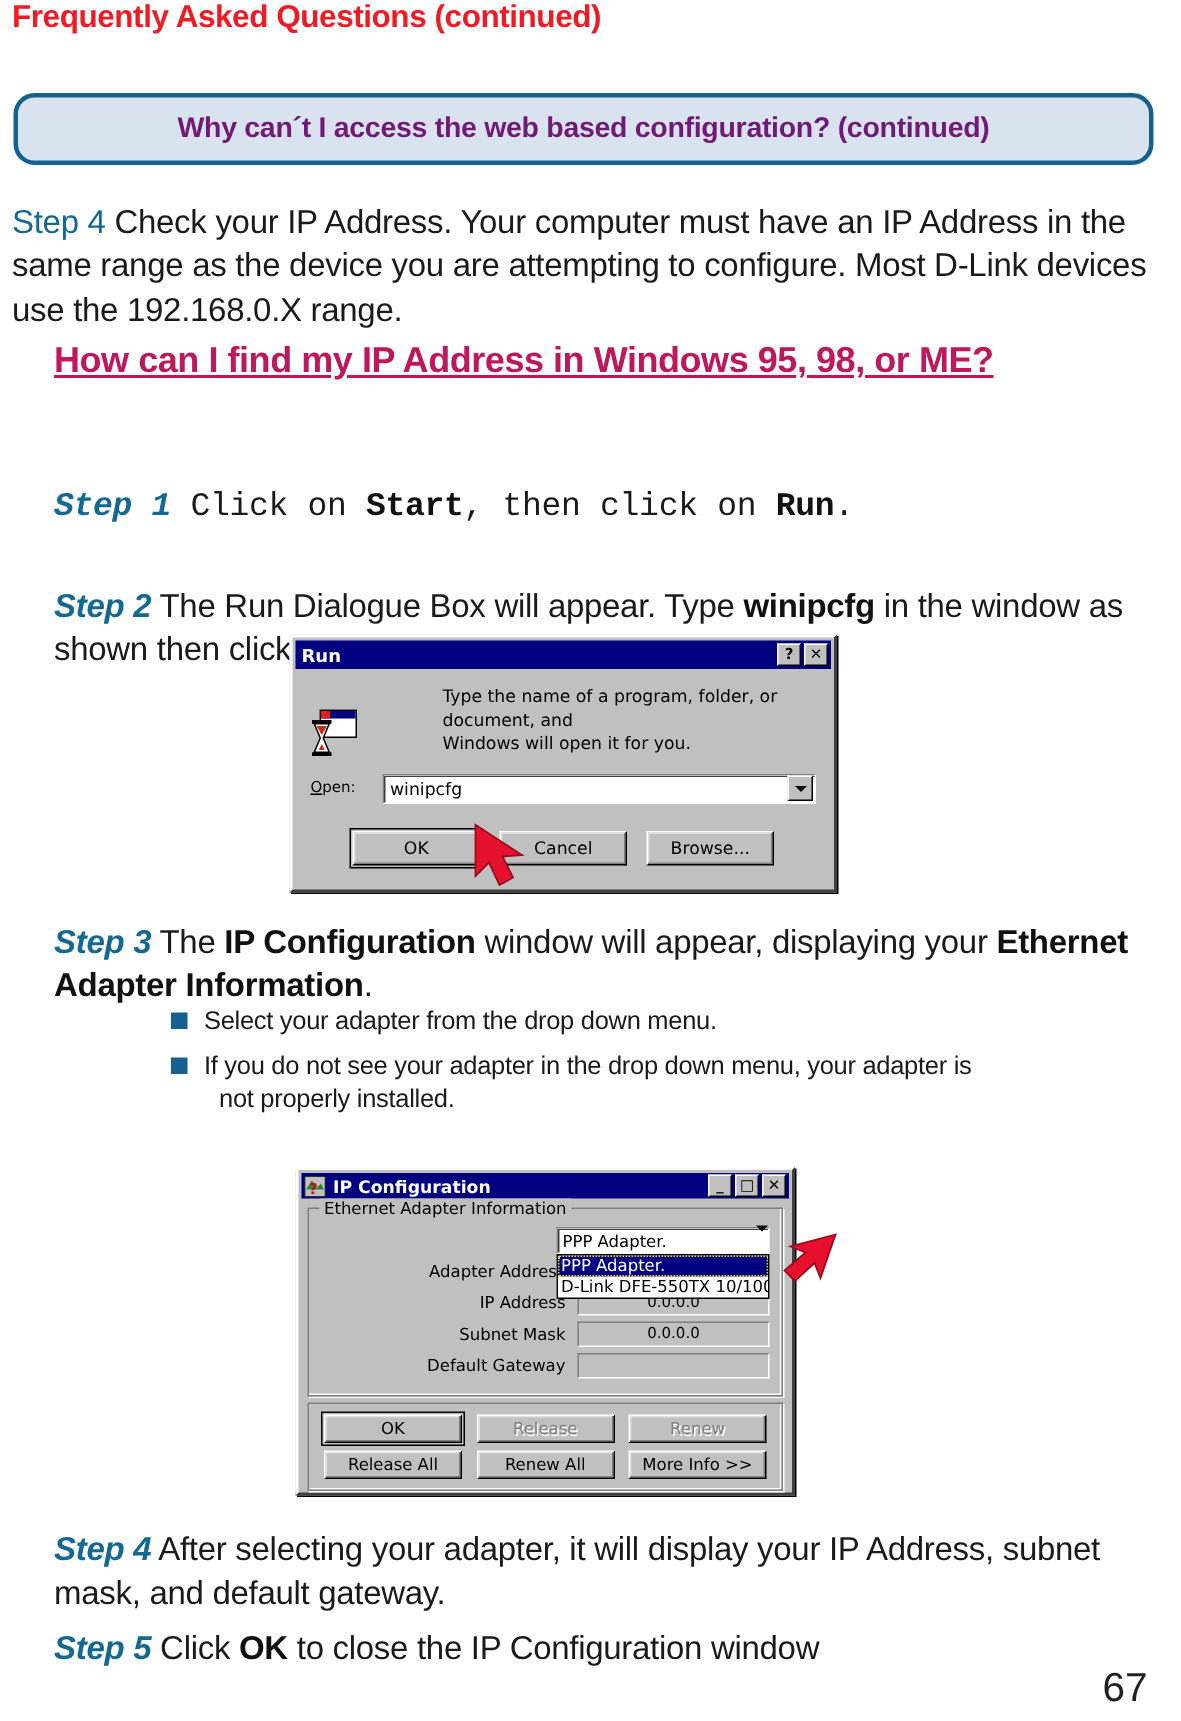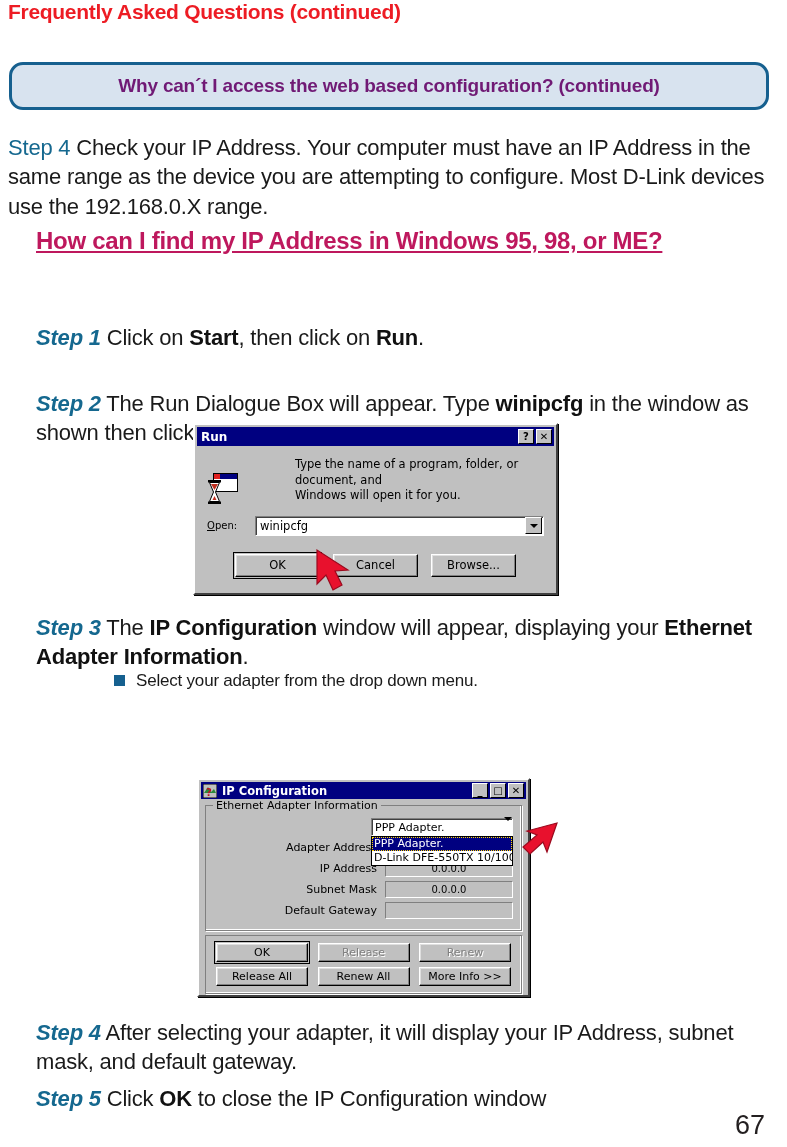--- a/index.html
+++ b/index.html
@@ -83,21 +83,21 @@
     width: 710px;
     font-size: 24px;
     font-weight: bold;
     color: #be185d;
     line-height: 1.28;
     text-decoration: underline;
     text-underline-offset: 2px;
     letter-spacing: -0.3px;
   }
 
-  #para-step1 { left: 36px; top: 323px; width: 700px; }
+  #para-step1 { left: 36px; top: 323px; width: 700px; font-family: Liberation Mono, monospace; }
   #para-step2 { left: 36px; top: 389px; width: 748px; }
   #para-step3 { left: 36px; top: 613px; width: 720px; }
   #para-step45 { left: 36px; top: 1018px; width: 720px; }
   #para-step45 .l2 { display: block; margin-top: 7px; }
 
   
   .bullet-list {
     position: absolute;
     left: 114px;
     top: 670px;
@@ -496,20 +496,25 @@
 
 <div class="para" id="para-step3">
   <span class="step-bi">Step 3</span><span> The </span><b class="strong">IP Configuration</b><span> window will appear, displaying your </span><b class="strong">Ethernet Adapter Information</b><span>.</span>
 </div>
 
 <div class="bullet-list">
   <div class="bullet-item">
     <span class="sq"></span>
     <span>Select your adapter from the drop down menu.</span>
   </div>
+  <div class="bullet-item">
+    <span class="sq"></span>
+    <span>If you do not see your adapter in the drop down menu, your adapter is</span>
+    <span class="cont">not properly installed.</span>
+  </div>
 </div>
 
 <div class="win9x" id="ipconfig-dialog">
   <div class="titlebar">
     <span class="ip-icon">
       <svg viewBox="0 0 14 14" xmlns="http://www.w3.org/2000/svg" width="14" height="14">
         <rect x="0" y="0" width="14" height="14" fill="#C0C0C0" stroke="#000" stroke-width="1"></rect>
         <path d="M1 9 L5 3 L8 8 L11 5 L13 9 Z" fill="#2A8A3A"></path>
         <text x="3" y="12" font-size="10" font-family="DejaVu Sans, sans-serif" fill="#C01020" font-weight="bold">?</text>
       </svg>

